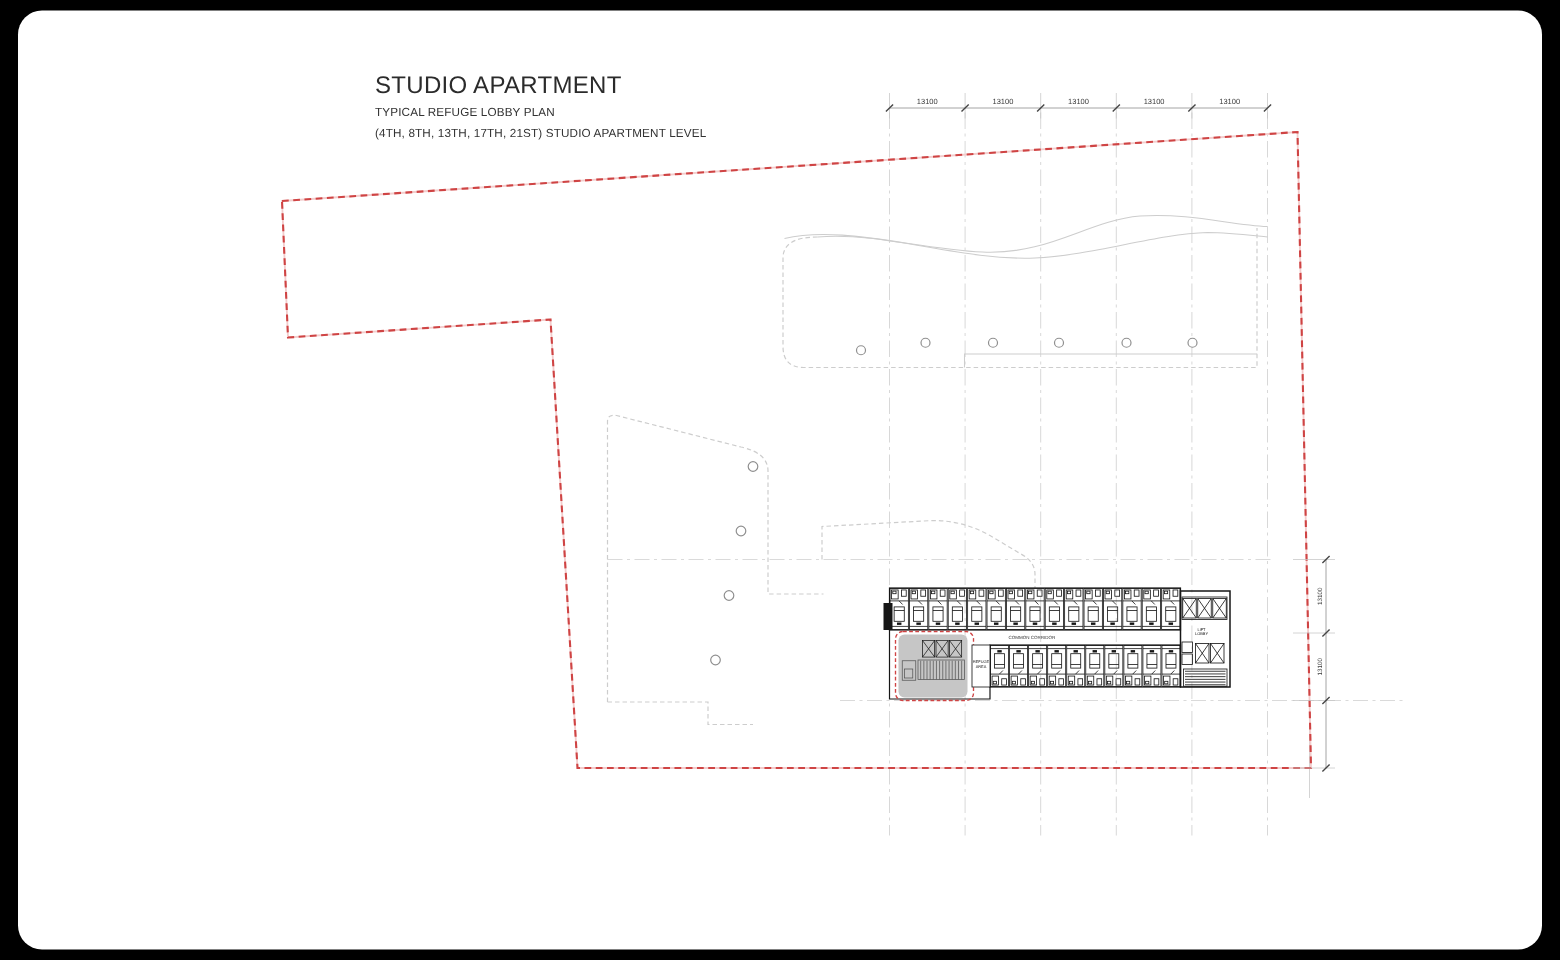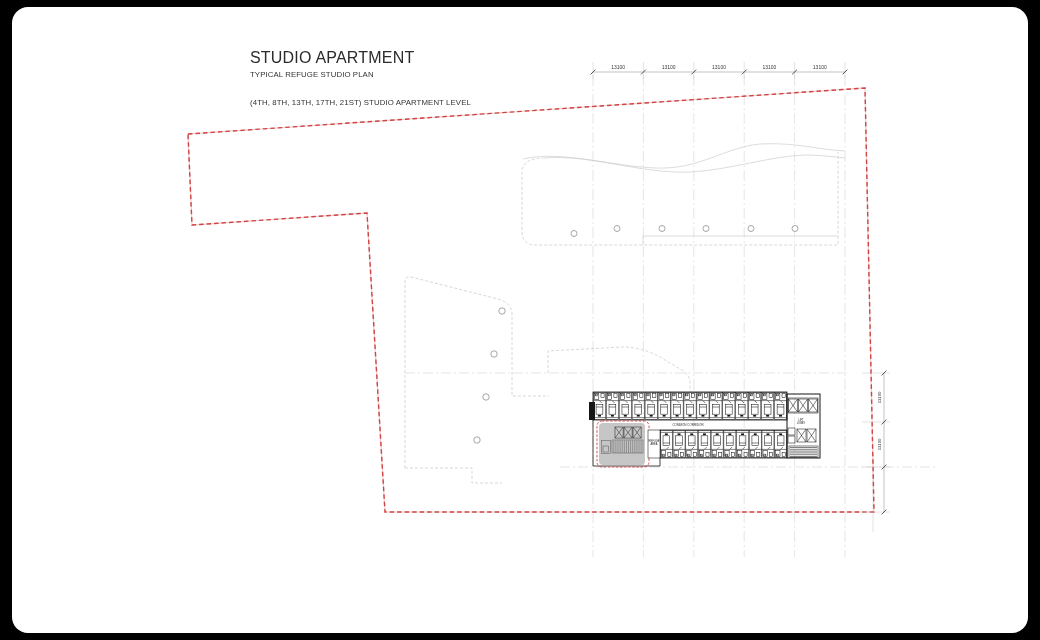--- a/index.html
+++ b/index.html
@@ -1,21 +1,21 @@
 <!DOCTYPE html>
 <html style="--red: #cf4444; --outline: #cdcdcd; --ink: #161616; --refuge: #c6c6c6; --grid: #d4d4d4; --dimtext: #3a3a3a;"><head>
 <meta charset="utf-8">
 <style>
   html,body{margin:0;padding:0;width:1040px;height:640px;background:#000;overflow:hidden;}
   .paper{position:absolute;left:12px;top:7px;width:1016px;height:626px;background:#fff;border-radius:16px;}
   .stage{position:absolute;left:0;top:0;width:1040px;height:640px;}
   .title-block{position:absolute;left:250px;top:50px;font-family:"Liberation Sans",sans-serif;color:#2b2b2b;}
   .title{font-size:16px;letter-spacing:.2px;line-height:1.05;}
   .sub{font-size:7.8px;letter-spacing:.1px;margin-top:3px;color:#333;}
-  .note{margin-top:19px;}
+  .note{margin-top:5px;}
   svg text{font-family:"Liberation Sans",sans-serif;}
   .grid{stroke:var(--grid,#d4d4d4);stroke-width:.6;stroke-dasharray:11 3 2 3;fill:none;}
   .ext{stroke:#c6c6c6;stroke-width:.5;}
   .tick{stroke:#444;stroke-width:.9;}
   .dimline{stroke:#9a9a9a;stroke-width:.6;fill:none;}
   .dimtxt{font-size:5px;fill:var(--dimtext,#3a3a3a);}
   .dimtxt-s{font-size:4.2px;fill:var(--dimtext,#3a3a3a);}
   .outline{stroke:var(--outline,#cdcdcd);stroke-width:.8;fill:none;stroke-dasharray:3 2;}
   .outline-s{stroke:var(--outline,#cdcdcd);stroke-width:.7;fill:none;}
   .dashdot{stroke:#dadada;stroke-width:.7;fill:none;stroke-dasharray:10 3 2 3;}
@@ -33,21 +33,21 @@
   .lbl{font-size:2.6px;fill:#222;text-anchor:middle;}
   .lbl3{font-size:3px;fill:#333;text-anchor:middle;}
 </style>
 </head>
 <body style="background: rgb(0, 0, 0);">
 
 <div class="paper"></div>
 
 <div class="title-block">
   <div class="title">STUDIO APARTMENT</div>
-  <div class="sub">TYPICAL REFUGE STUDIO PLAN</div>
+  <div class="sub">TYPICAL REFUGE LOBBY PLAN</div>
   <div class="sub note">(4TH, 8TH, 13TH, 17TH, 21ST) STUDIO APARTMENT LEVEL</div>
 </div>
 
 <svg id="plan-svg" class="stage" viewBox="0 0 1040 640">
   <defs>
     <g id="unit-proto">
       <rect class="ink" x="0.35" y="0.35" width="12.3" height="27.3"></rect>
       <line class="ink" x1="0.35" y1="8.6" x2="12.65" y2="8.6"></line>
       <rect class="ink" x="1.4" y="1.3" width="4.4" height="6"></rect>
       <rect class="ink" x="2.2" y="2.1" width="2.2" height="1.7"></rect>

